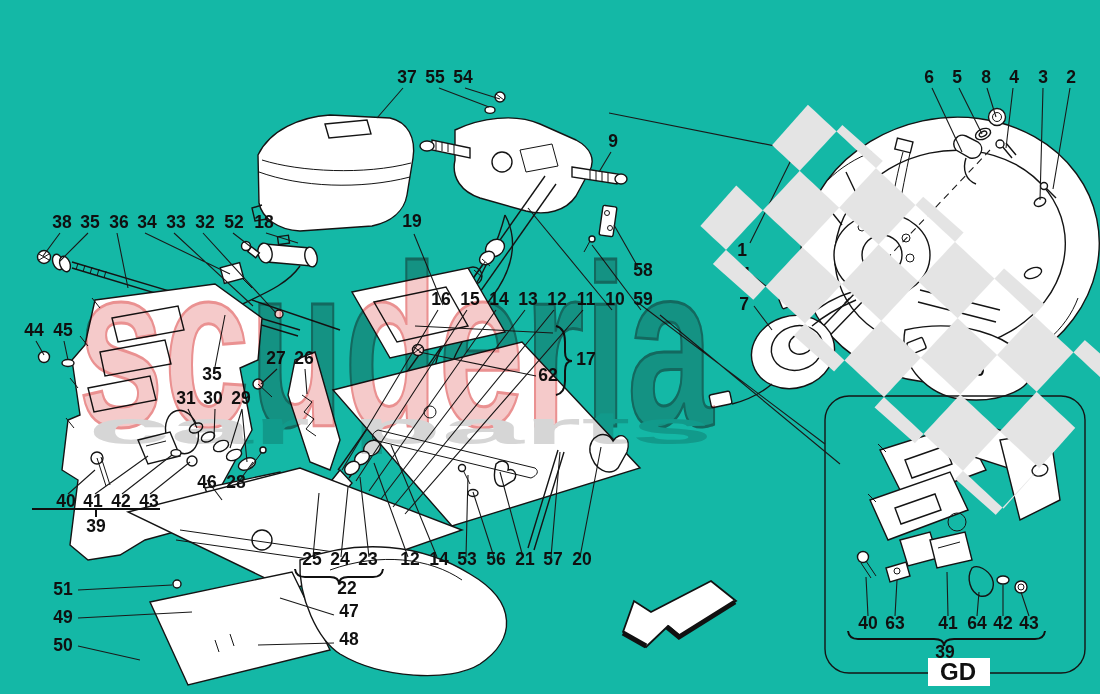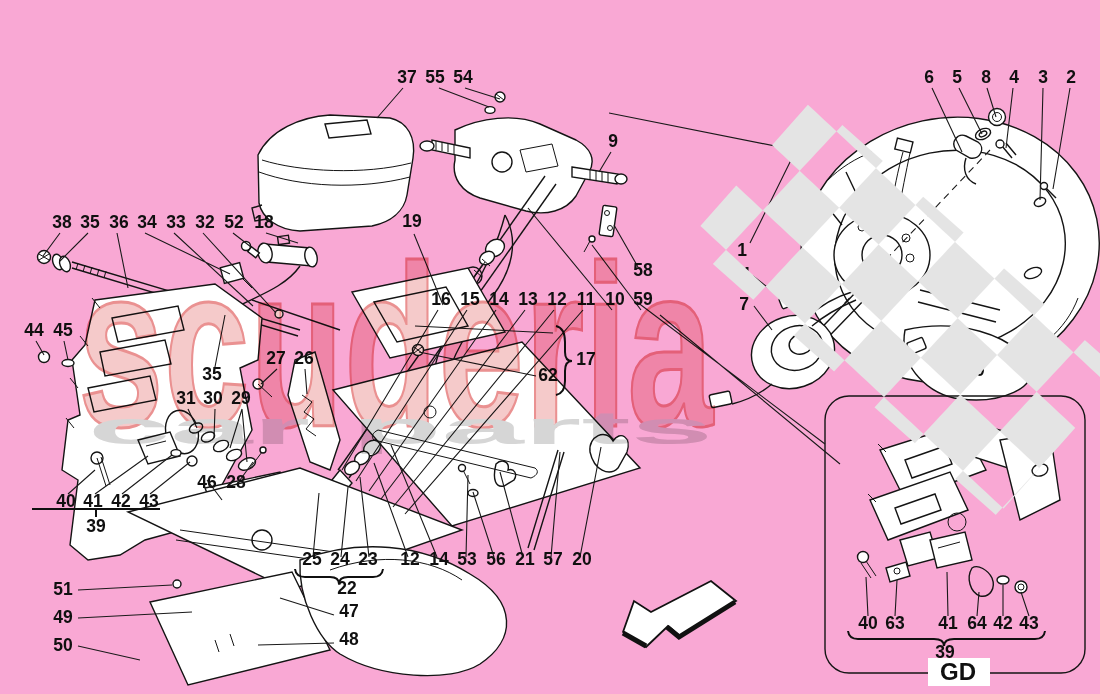--- a/index.html
+++ b/index.html
@@ -1,16 +1,16 @@
 <!DOCTYPE html>
 <html><head>
 <meta charset="utf-8">
 <style>
   html,body{margin:0;padding:0;background:#fff;}
-  #stage{position:relative;width:1100px;height:694px;background:#f9a8d4;overflow:hidden;
+  #stage{position:relative;width:1100px;height:694px;background:#14b8a6;overflow:hidden;
          font-family:"Liberation Sans",sans-serif;}
   .band-clip{position:absolute;left:0;top:0;width:1100px;height:694px;
              clip-path:polygon(687px 241px,813px 99px,1123px 374px,997px 516px);}
   .band-checker{position:absolute;left:590px;top:-40px;width:700px;height:760px;
     transform:rotate(-47deg);
     background:conic-gradient(#e4e4e4 0 25%,transparent 0 50%,#e4e4e4 0 75%,transparent 0);
     background-size:108px 108px;}
   svg text{user-select:none;}
   .n{font-family:"Liberation Sans",sans-serif;font-weight:700;font-size:17.5px;fill:#101010;text-anchor:middle;}
   .gd{font-family:"Liberation Sans",sans-serif;font-weight:700;font-size:24px;fill:#101010;text-anchor:middle;}

